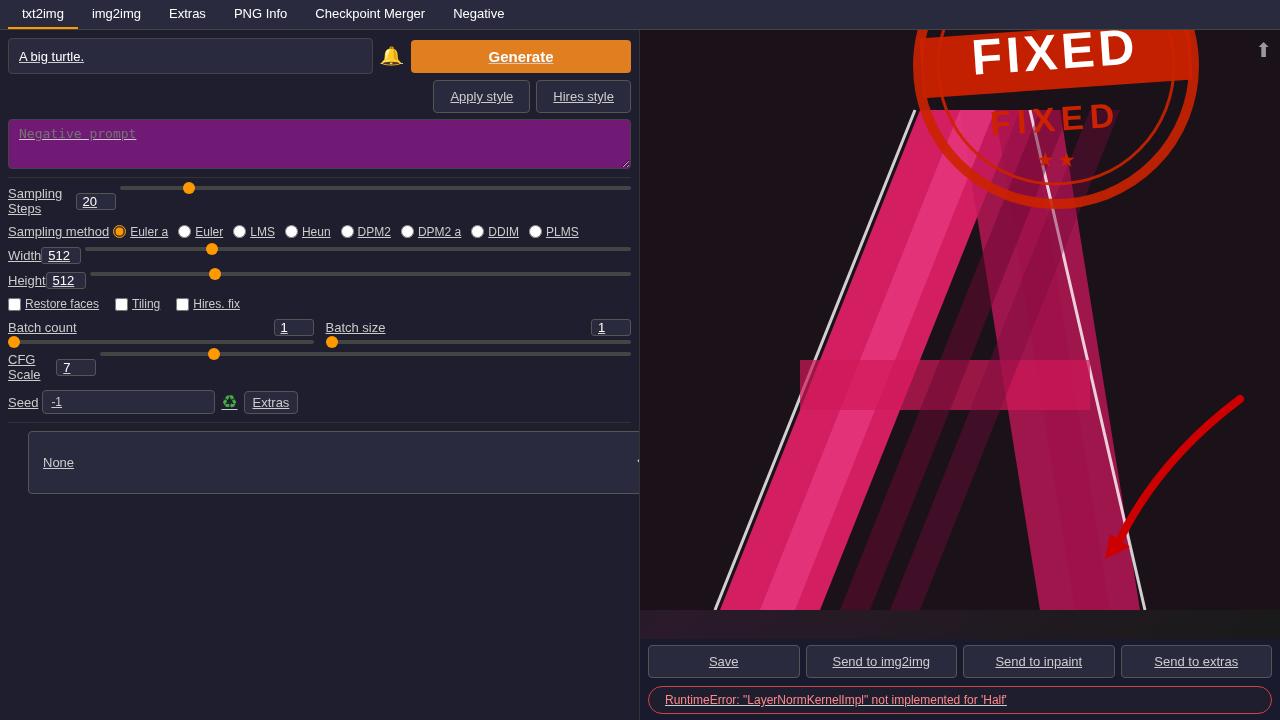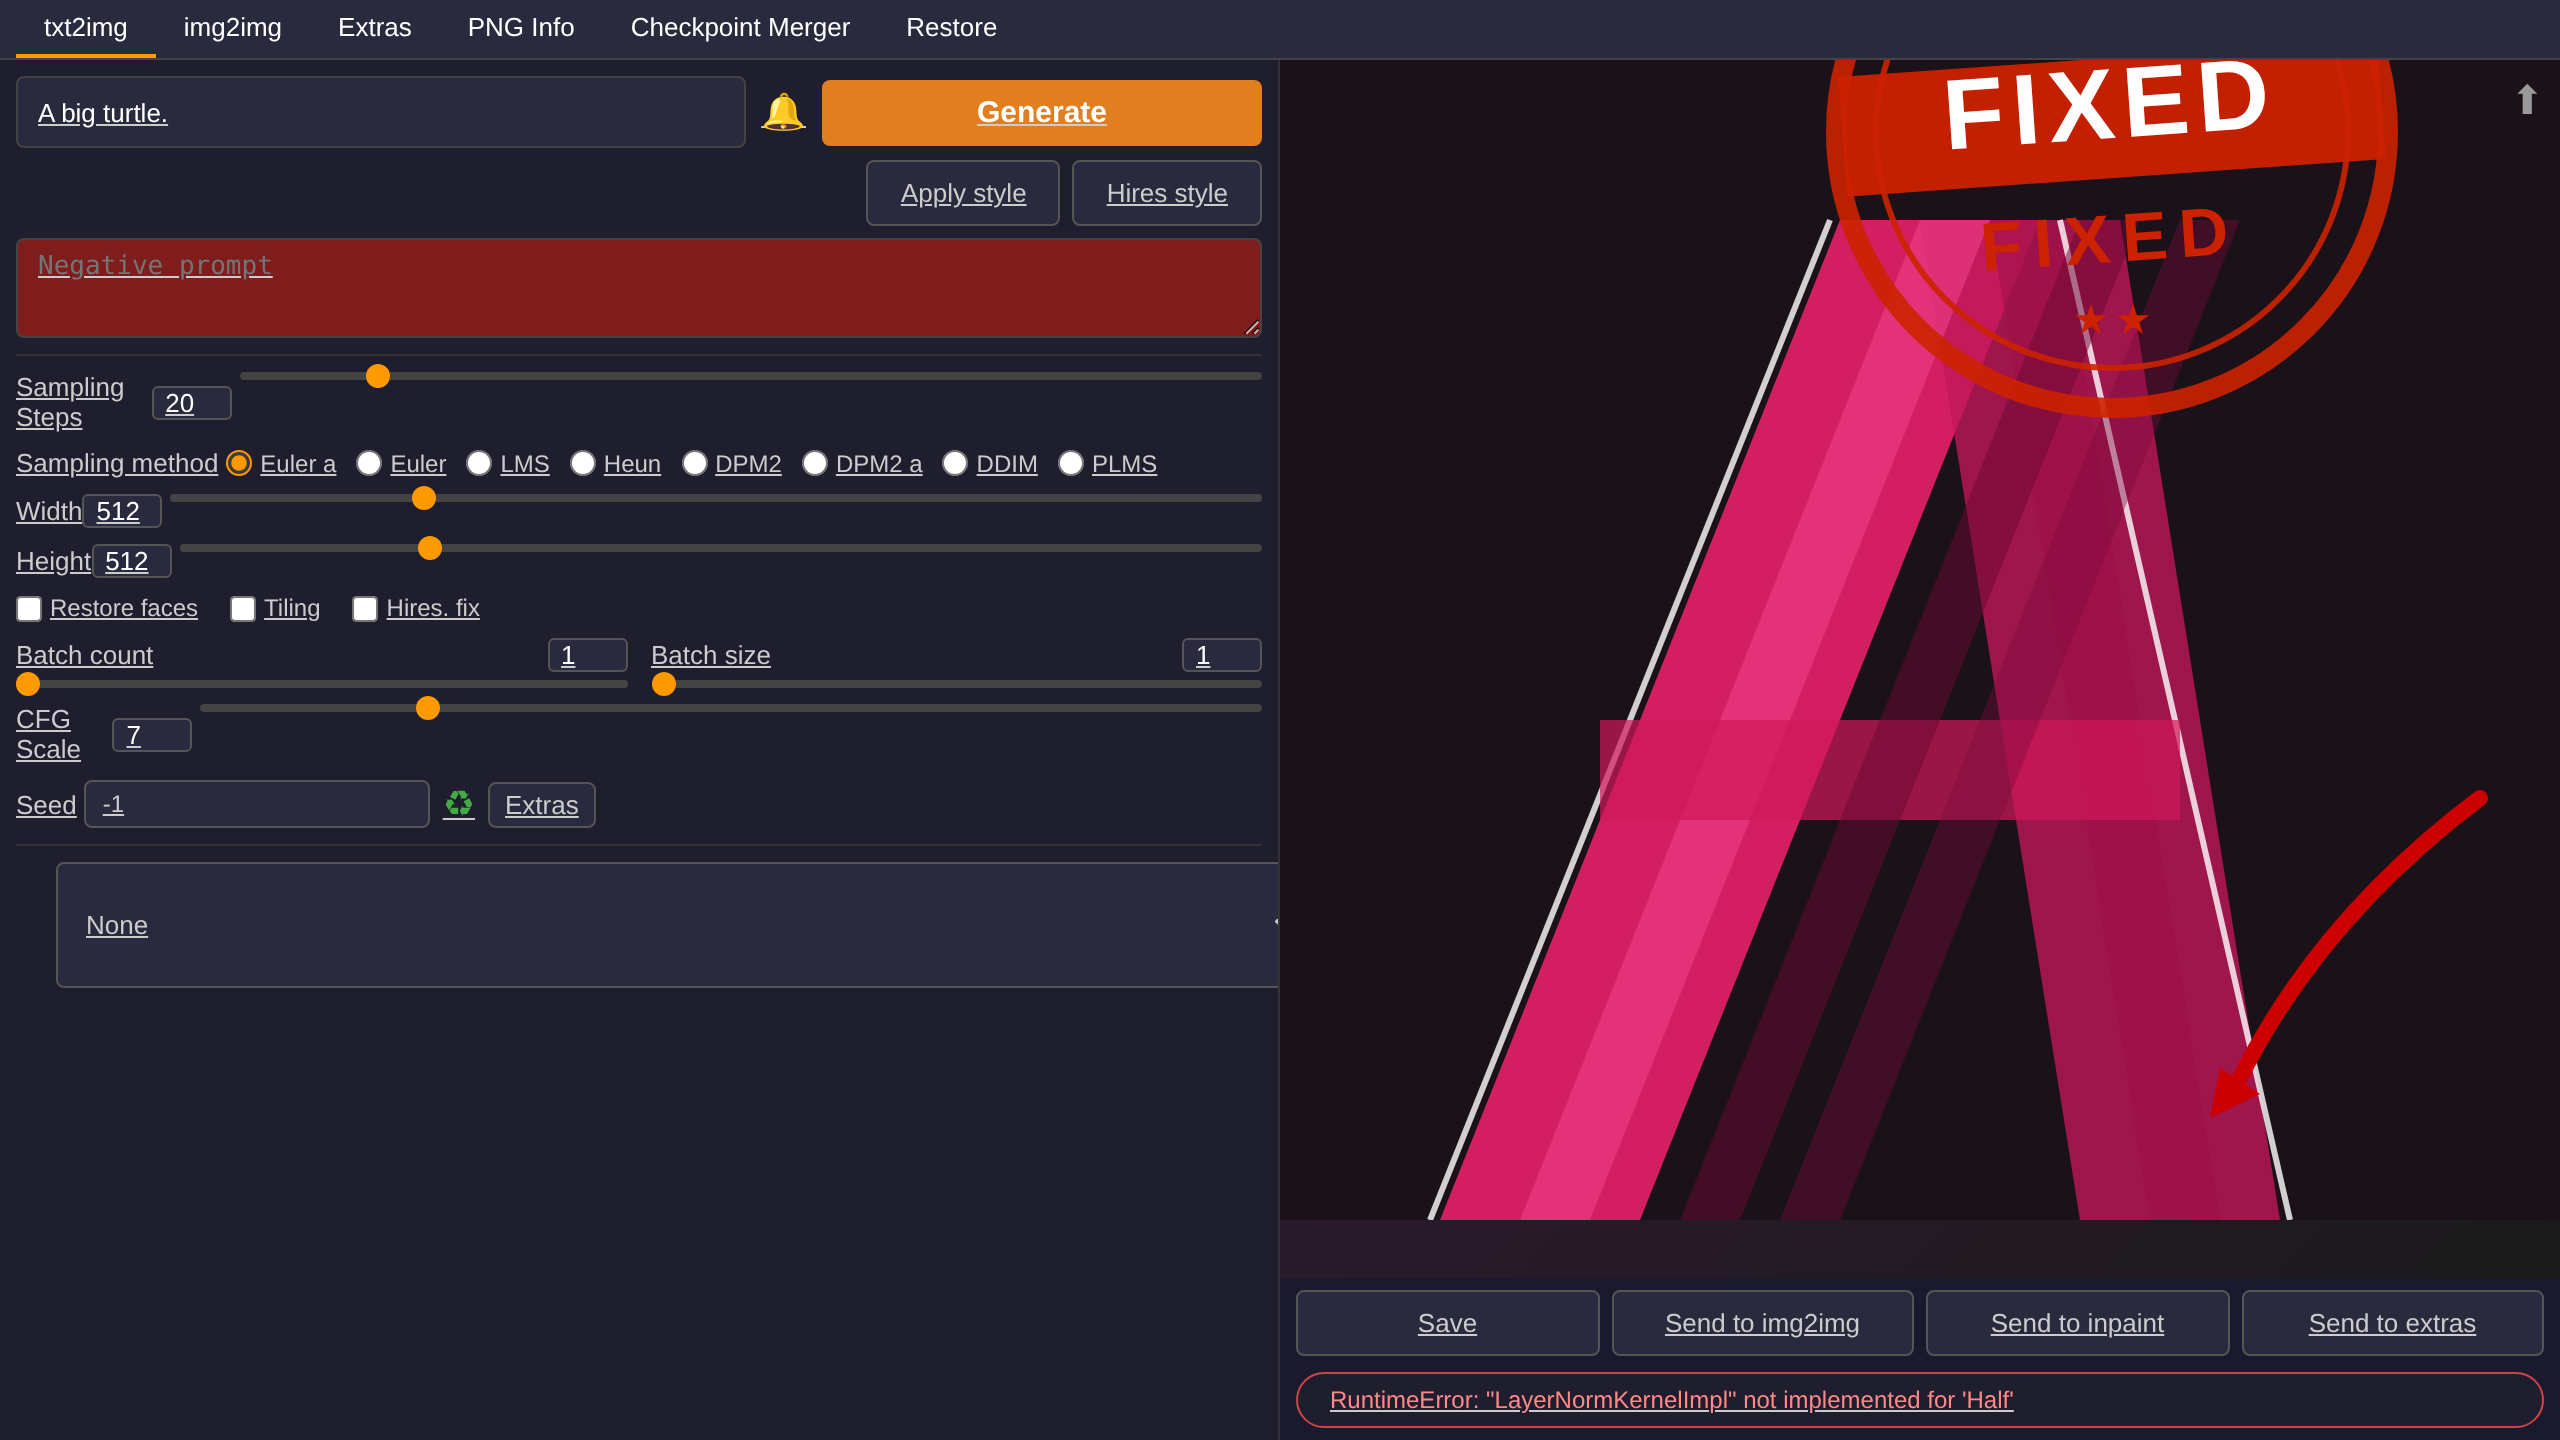--- a/index.html
+++ b/index.html
@@ -89,21 +89,21 @@
       background: #2a2a3e;
       color: #ccc;
       border: 1px solid #555;
       padding: 8px 16px;
       font-size: 13px;
       border-radius: 4px;
       cursor: pointer;
     }
 
     .negative-prompt {
-      background: #7f1d1d;
+      background: #701a75;
       border: 1px solid #444;
       color: #999;
       padding: 6px 10px;
       font-size: 13px;
       border-radius: 4px;
       height: 50px;
       width: 100%;
     }
 
     
@@ -318,21 +318,21 @@
 <body>
 
 <div class="main-container">
 
   <div class="top-nav">
     <div class="nav-tab active">txt2img</div>
     <div class="nav-tab">img2img</div>
     <div class="nav-tab">Extras</div>
     <div class="nav-tab">PNG Info</div>
     <div class="nav-tab">Checkpoint Merger</div>
-    <div class="nav-tab">Restore</div>
+    <div class="nav-tab">Negative</div>
   </div>
 
   <div class="main-layout">
 
     <div class="left-panel">
 
       <div class="header-area">
         <div class="header-top-row">
           <input class="prompt-input" type="text" value="A big turtle." placeholder="A big turtle." style="">
           <span class="bell-icon">🔔</span>

